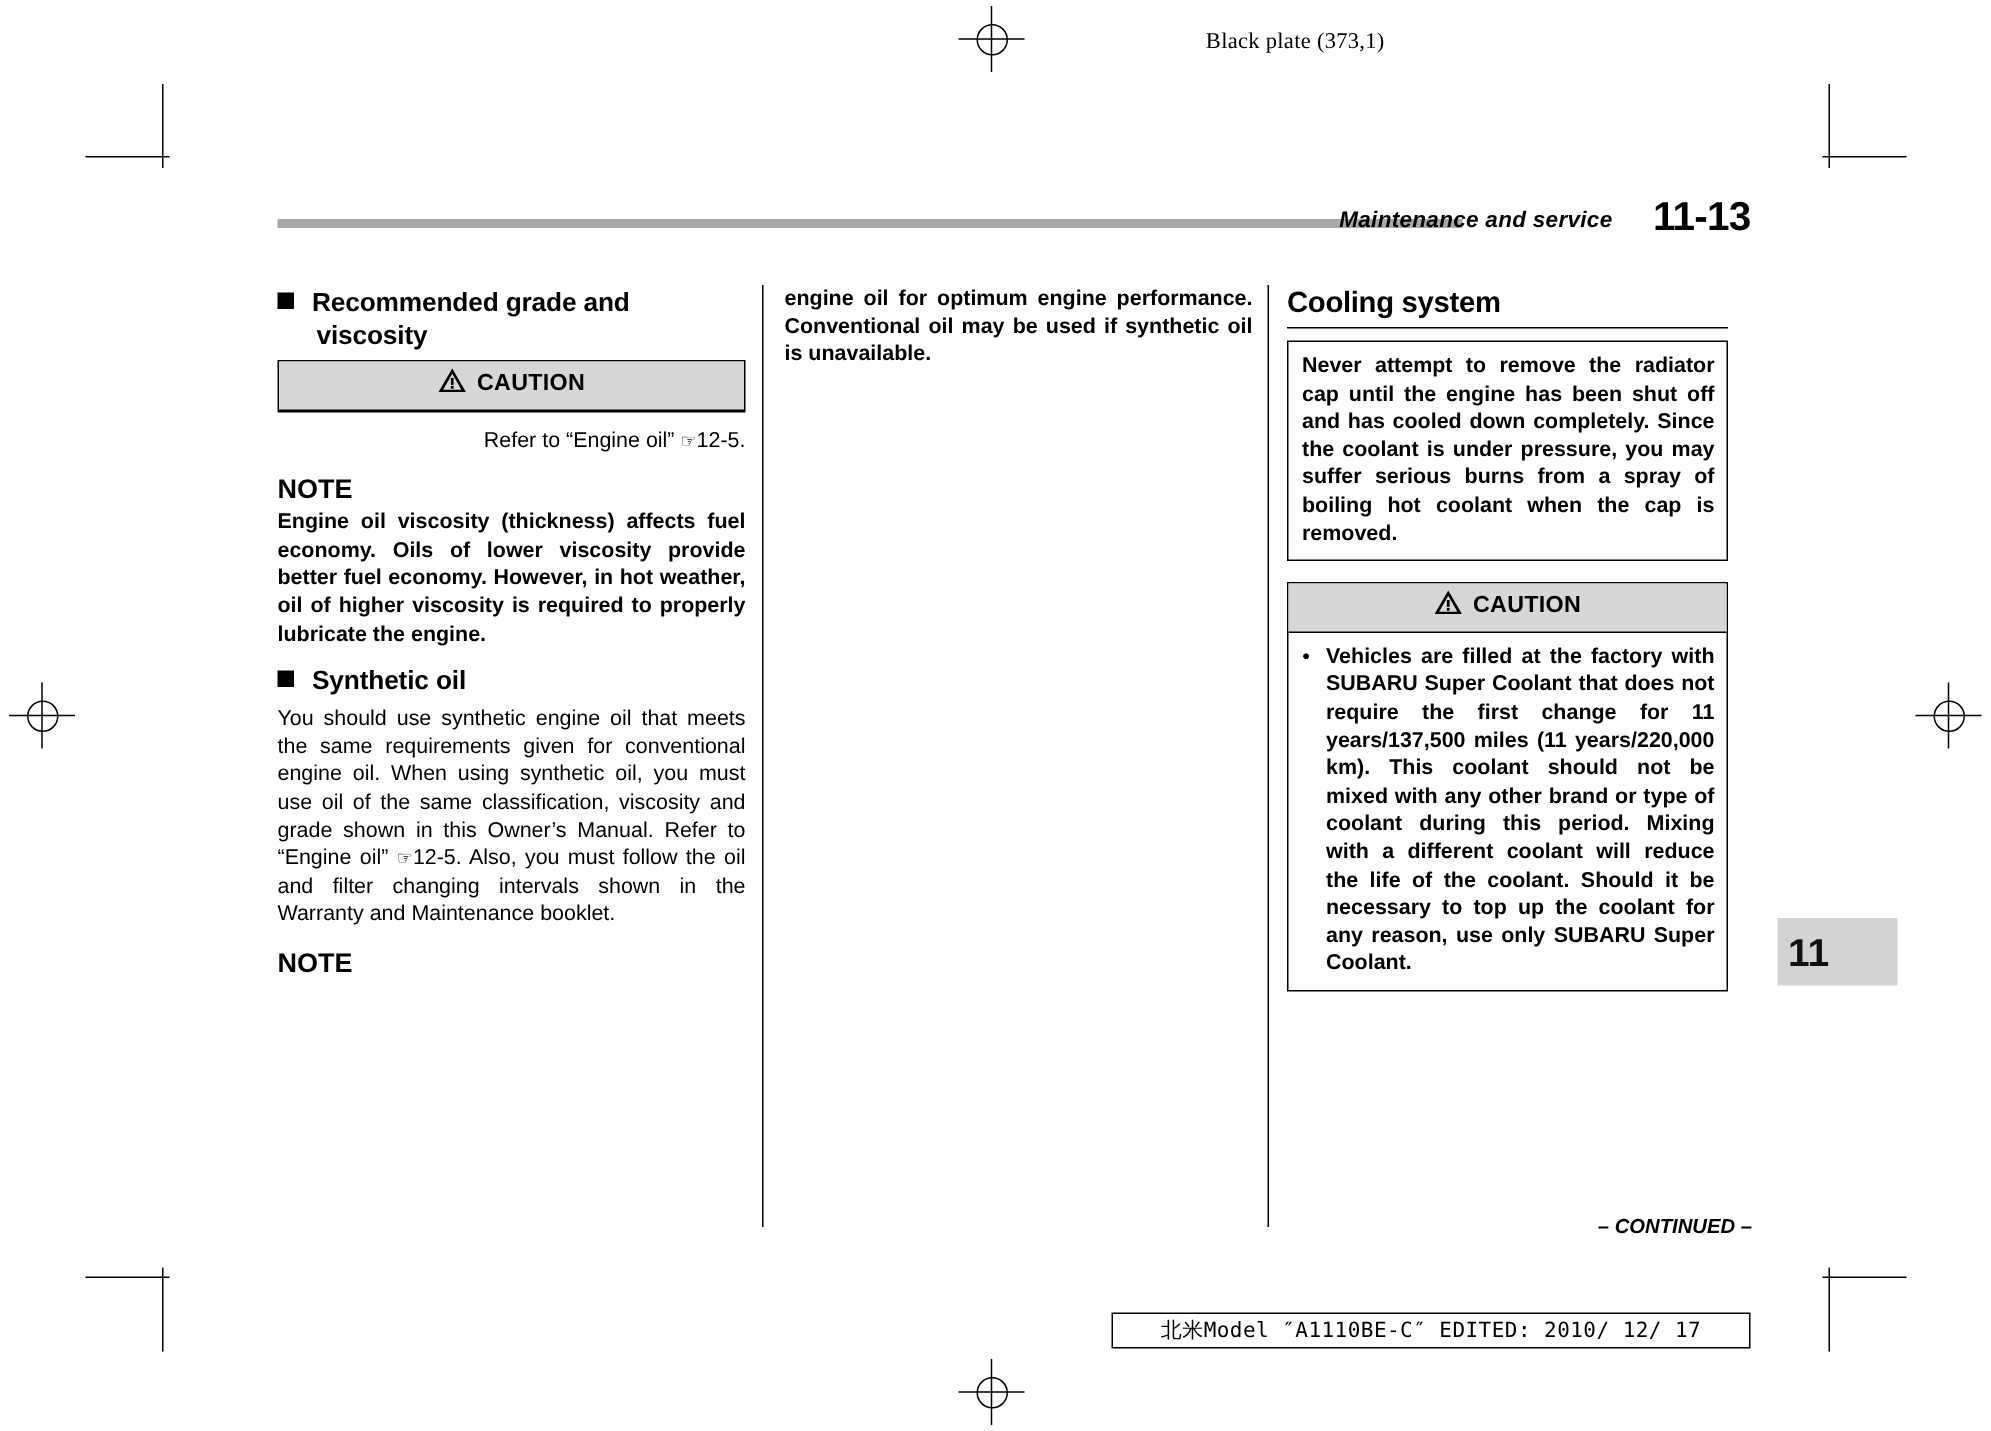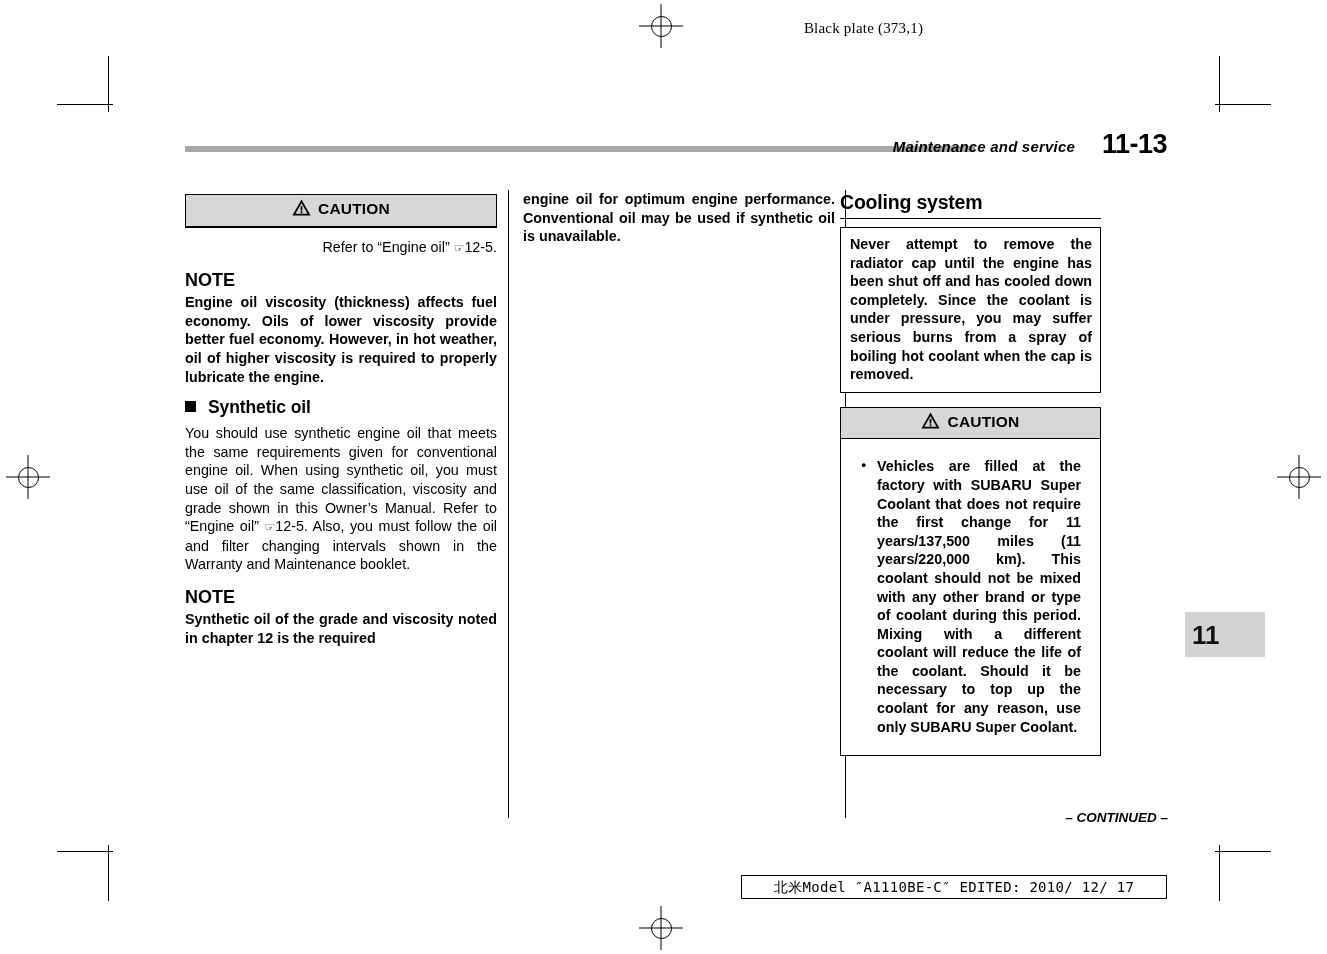--- a/index.html
+++ b/index.html
@@ -124,21 +124,21 @@
   
   .col {
     position: absolute;
     top: 190px;
     width: 312px;
     font-size: 14.3px;
     line-height: 18.6px;
   }
   .col1 { left: 185px; }
   .col2 { left: 523px; }
-  .col3 { left: 840px; width: 261px; }
+  .col3 { left: 858px; width: 294px; }
 
   .col-divider {
     position: absolute;
     top: 190px;
     width: 1px;
     background: #000;
   }
   .div1 { left: 508px; top: 190px; height: 628px; }
   .div2 { left: 845px; top: 190px; height: 628px; }
 
@@ -209,21 +209,21 @@
   .alert-body {
     padding: 7px 8px 8px 9px;
     font-size: 14.3px;
     line-height: 18.6px;
     font-weight: bold;
     text-align: justify;
   }
   .alert-body p { margin: 0 0 9px 0; font-weight: bold; }
   .alert-body p:last-child { margin-bottom: 0; }
   ul.dot {
-    margin: 11px;
+    margin: 0;
     padding: 0;
     list-style: none;
   }
   ul.dot > li {
     position: relative;
     padding-left: 16px;
     text-align: justify;
   }
   ul.dot > li::before {
     content: "\25CF";
@@ -301,20 +301,21 @@
 </div>
 
 <div class="side-tab"></div>
 <div class="side-tab-num">11</div>
 
 <div class="col-divider div1"></div>
 <div class="col-divider div2"></div>
 
 <div class="col col1">
 
+  <h2 class="sq"><span class="bullet-sq"></span><span>Recommended grade and viscosity</span></h2>
 
   <div class="alert">
     <div class="alert-head">
       <span class="tri">
         <svg width="19" height="17" viewBox="0 0 19 17">
             <polygon points="9.5,0.6 18.6,16.4 0.4,16.4" fill="#000"></polygon>
             <polygon points="9.5,4.2 15.6,14.8 3.4,14.8" fill="#d7d7d7"></polygon>
             <rect x="8.6" y="7.0" width="1.8" height="4.6" fill="#000"></rect>
             <rect x="8.6" y="12.3" width="1.8" height="1.8" fill="#000"></rect>
           </svg>
@@ -325,21 +326,20 @@
   <p class="left"><span>Refer to “Engine oil” </span><span class="refmark">☞</span><span>12-5.</span></p>
 
   <h3 class="note">NOTE</h3>
   <p class="bold jb">Engine oil viscosity (thickness) affects fuel economy. Oils of lower viscosity provide better fuel economy. However, in hot weather, oil of higher viscosity is required to properly lubricate the engine.</p>
 
   <h2 class="sq"><span class="bullet-sq"></span><span>Synthetic oil</span></h2>
 
   <p class="jb"><span>You should use synthetic engine oil that meets the same requirements given for conventional engine oil. When using synthetic oil, you must use oil of the same classification, viscosity and grade shown in this Owner’s Manual. Refer to “Engine oil” </span><span class="refmark">☞</span><span>12-5. Also, you must follow the oil and filter changing intervals shown in the Warranty and Maintenance booklet.</span></p>
 
   <h3 class="note">NOTE</h3>
-  <p class="bold jb">Synthetic oil of the grade and viscosity noted in chapter 12 is the required</p>
 </div>
 
 <div class="col col2">
   <p class="bold jb">engine oil for optimum engine performance. Conventional oil may be used if synthetic oil is unavailable.</p>
 </div>
 
 <div class="col col3">
 
   <h2 class="plain">Cooling system</h2>
 

